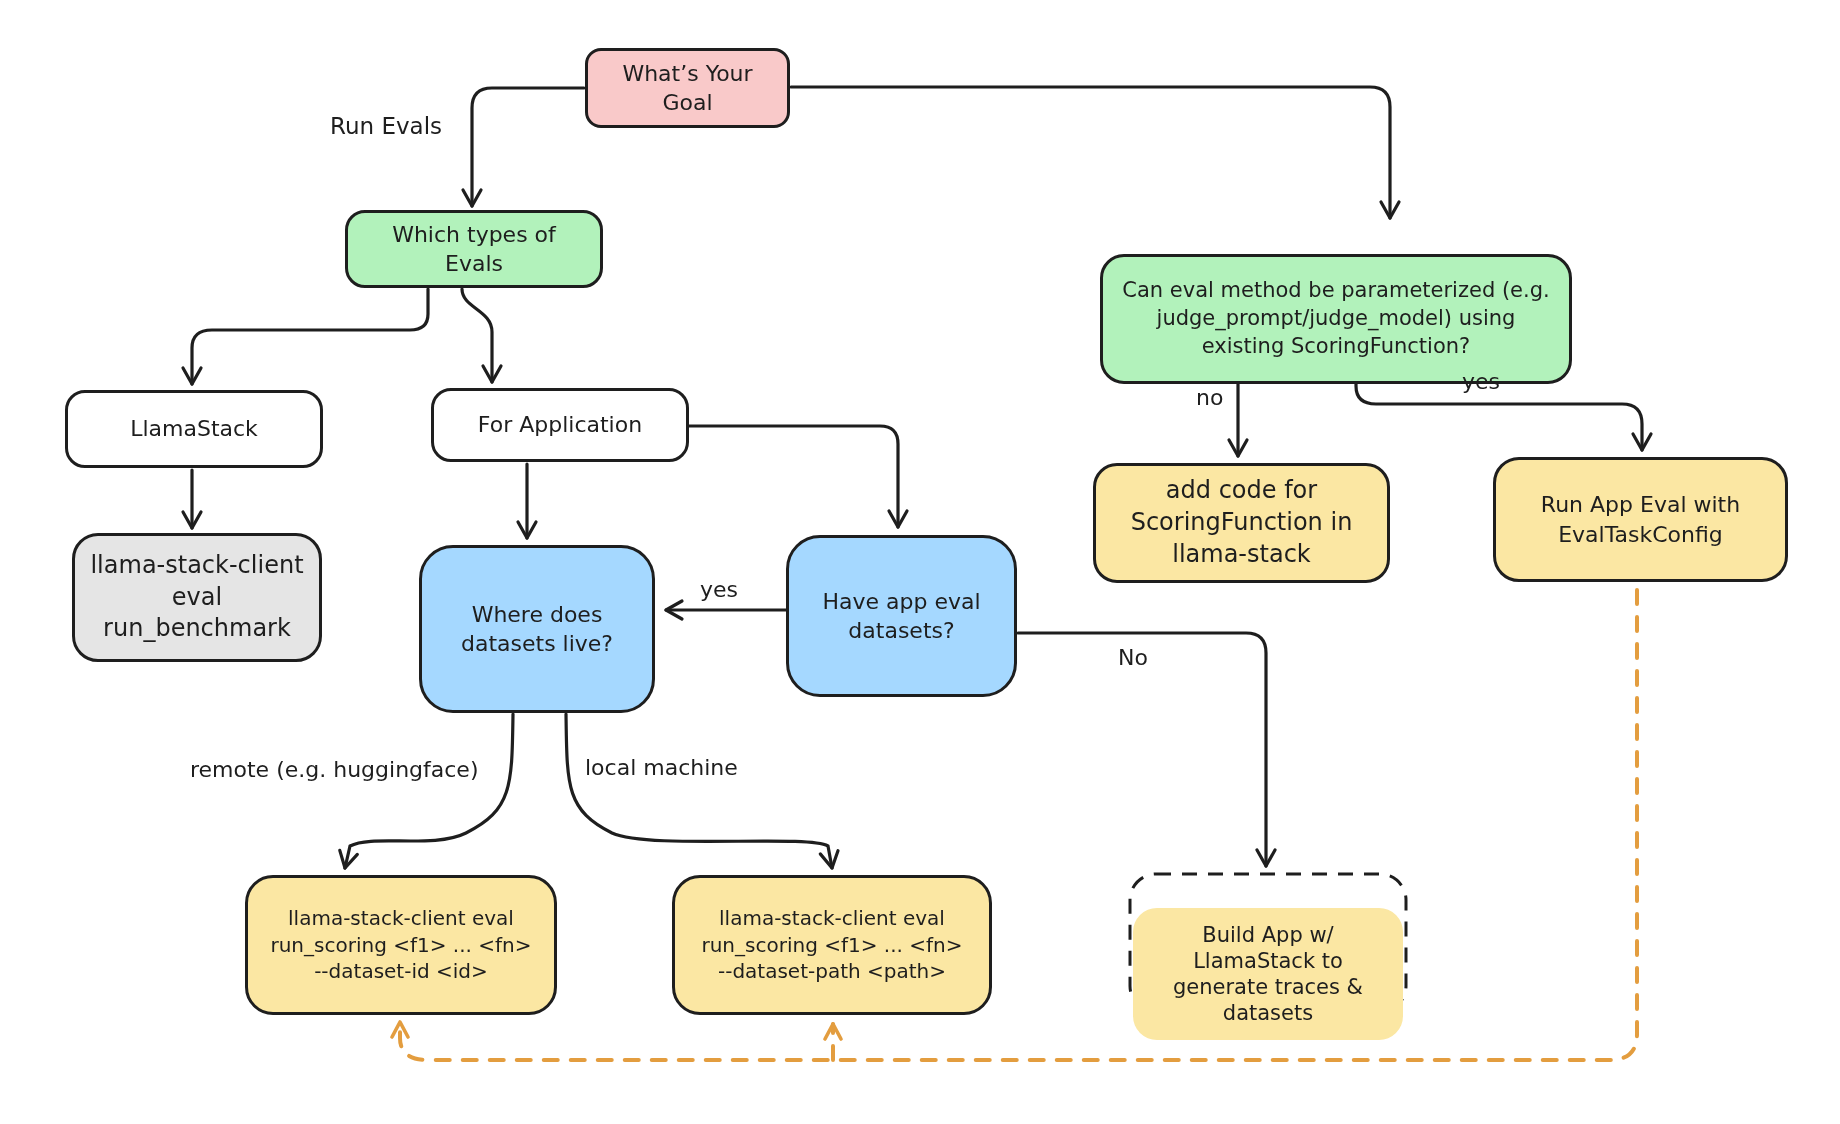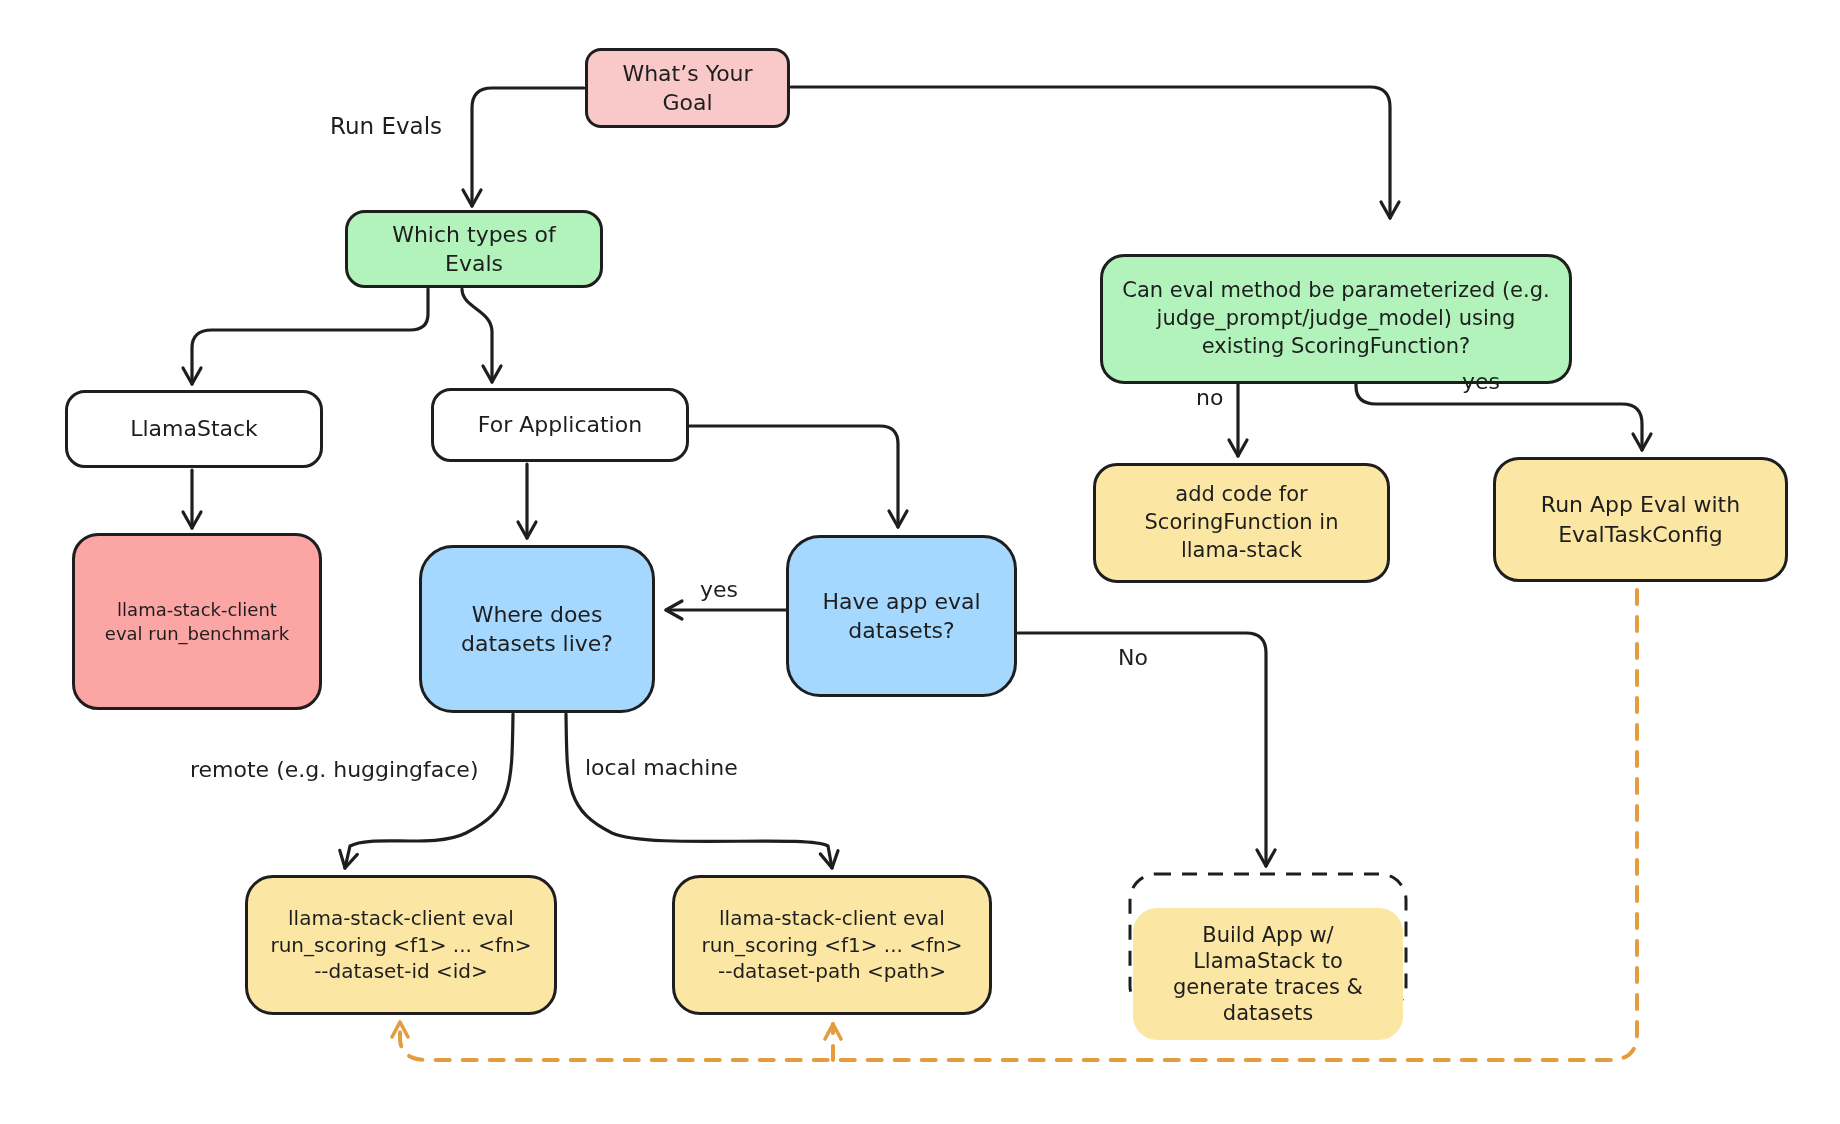--- a/index.html
+++ b/index.html
@@ -78,34 +78,34 @@
   <div class="node" style="left: 585px; top: 48px; width: 205px; height: 80px; border-radius: 16px; background: rgb(249, 201, 201);">What’s Your
 Goal</div>
 
   <div class="node" style="left: 345px; top: 210px; width: 258px; height: 78px; border-radius: 20px; background: rgb(178, 242, 187);">Which types of
 Evals</div>
 
   <div class="node" style="left: 65px; top: 390px; width: 258px; height: 78px; border-radius: 20px; background: rgb(255, 255, 255);">LlamaStack</div>
 
   <div class="node" style="left: 399px; top: 388px; width: 258px; height: 74px; border-radius: 20px; background: rgb(255, 255, 255); margin-left: 32px;">For Application</div>
 
-  <div class="node" style="left: 72px; top: 533px; width: 250px; height: 177px; border-radius: 26px; font-size: 18px; background: #fca5a5;">llama-stack-client
+  <div class="node" style="left: 72px; top: 533px; width: 250px; height: 129px; border-radius: 26px; font-size: 24px; background: #e5e5e5;">llama-stack-client
 eval run_benchmark</div>
 
   <div class="node" style="left: 419px; top: 545px; width: 236px; height: 168px; border-radius: 34px; background: rgb(165, 216, 255);">Where does
 datasets live?</div>
 
   <div class="node" style="left: 786px; top: 535px; width: 231px; height: 162px; border-radius: 34px; background: rgb(165, 216, 255); text-align: center;">Have app eval
 datasets?</div>
 
   <div class="node" style="left: 1100px; top: 225px; width: 472px; height: 130px; border-radius: 24px; font-size: 21px; background: rgb(178, 242, 187); margin-top: 29px;">Can eval method be parameterized (e.g.
 judge_prompt/judge_model) using
 existing ScoringFunction?</div>
 
-  <div class="node" style="left: 1093px; top: 463px; width: 297px; height: 120px; border-radius: 24px; font-size: 21px; background: rgb(251, 231, 163);">add code for
+  <div class="node" style="left: 1093px; top: 463px; width: 297px; height: 120px; border-radius: 24px; font-size: 24px; background: rgb(251, 231, 163);">add code for
 ScoringFunction in
 llama-stack</div>
 
   <div class="node" style="left: 1493px; top: 457px; width: 295px; height: 125px; border-radius: 26px; background: rgb(251, 231, 163);">Run App Eval with
 EvalTaskConfig</div>
 
   <div class="node" style="left: 245px; top: 875px; width: 312px; height: 140px; border-radius: 28px; font-size: 20px; background: rgb(251, 231, 163);">llama-stack-client eval
 run_scoring &lt;f1&gt; ... &lt;fn&gt;
 --dataset-id &lt;id&gt;</div>
 

